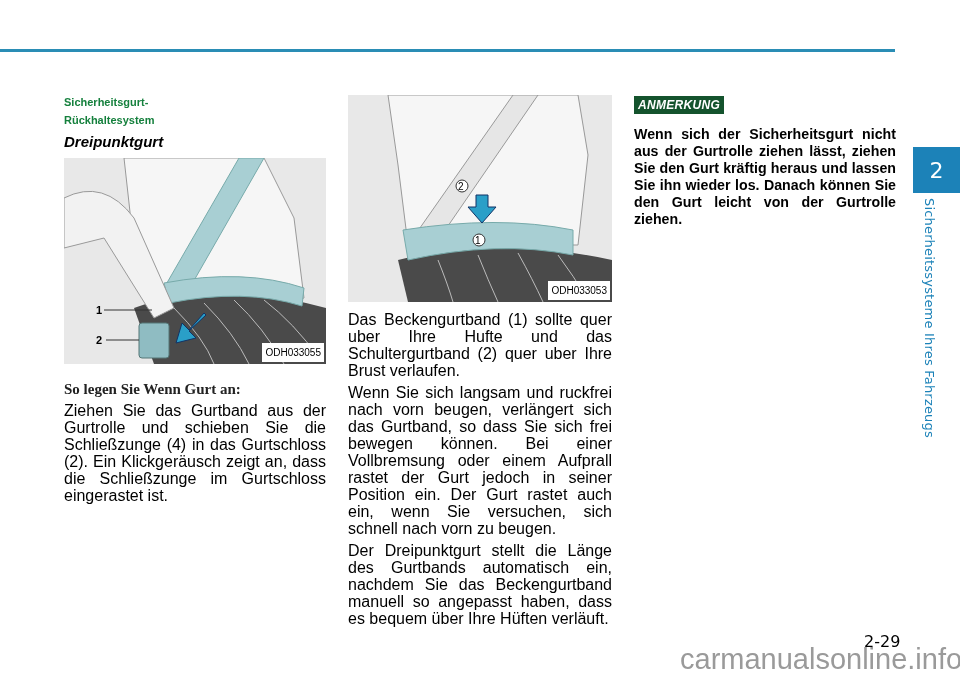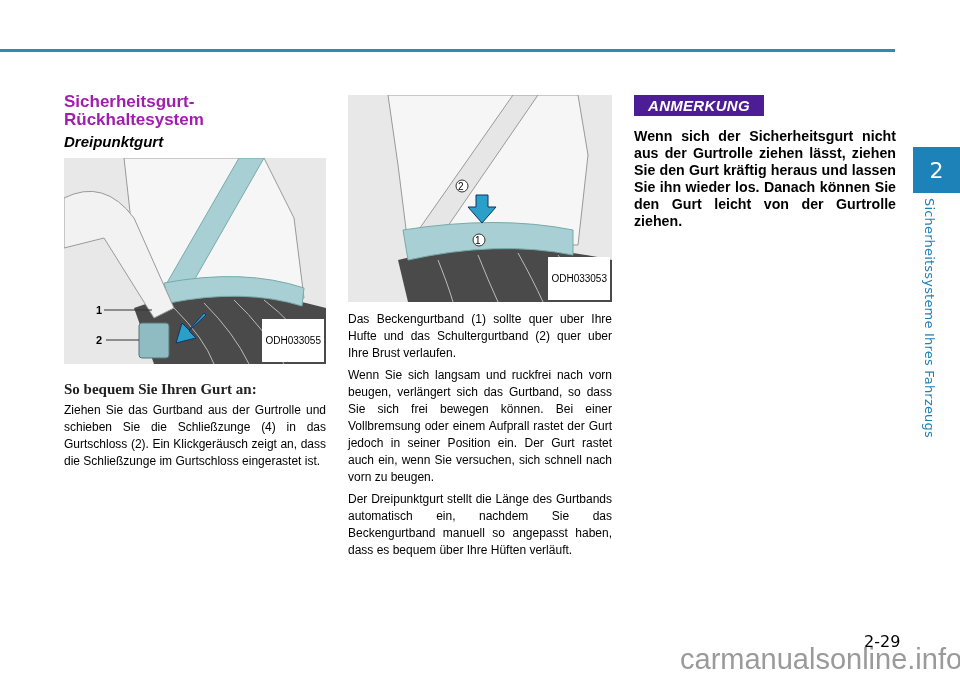--- a/index.html
+++ b/index.html
@@ -3,30 +3,30 @@
 <meta charset="utf-8">
 <style>
   html, body { margin:0; padding:0; }
   body { width:960px; height:676px; background:#ffffff; position:relative; overflow:hidden;
          font-family:"Liberation Sans", sans-serif; color:#000; }
   .topline { position:absolute; left:0; top:49px; width:895px; height:3px; background:#2a8db5; }
   .col { position:absolute; }
   .col1 { left:64px; top:93px; width:262px; }
   .col2 { left:348px; top:95px; width:264px; }
   .col3 { left:634px; top:95px; width:262px; }
-  .h-title { color:#a21caf; font-weight:bold; font-size:17px; line-height:18px; margin:0; }
+  .h-title { color:#15803d; font-weight:bold; font-size:11px; line-height:18px; margin:0; }
   .h-sub { font-weight:bold; font-style:italic; font-size:15px; margin:4px 0 8px 0; }
   .fig { position:relative; background:#e9e9e9; overflow:hidden; }
   .fig1 { width:262px; height:206px; }
   .fig2 { width:264px; height:207px; }
-  .fig-code { position:absolute; right:2px; bottom:2px; background:#fff; font-size:10px; padding:16px 3px; }
+  .fig-code { position:absolute; right:2px; bottom:2px; background:#fff; font-size:10px; padding:4px 3px; }
   .h-serif { font-family:"Liberation Serif", serif; font-weight:bold; font-size:15px; color:#222; margin:17px 0 4px 0; }
-  p.body { font-size:12px; line-height:17px; margin:0 0 5px 0; text-align:justify; }
-  .note-badge { display:inline-block; background:#4c1d95; color:#fff; font-weight:bold; font-style:italic;
-                font-size:15px; padding:2px 14px; letter-spacing:0.3px; }
+  p.body { font-size:16px; line-height:17px; margin:0 0 5px 0; text-align:justify; }
+  .note-badge { display:inline-block; background:#14532d; color:#fff; font-weight:bold; font-style:italic;
+                font-size:12px; padding:2px 4px; letter-spacing:0.3px; }
   p.note { font-weight:bold; font-size:14.2px; line-height:17px; margin:12px 0 4px 0; text-align:justify; }
   .tab { position:absolute; left:913px; top:147px; width:47px; height:46px; background:#1c82b8; color:#fff;
          font-size:22px; display:flex; align-items:center; justify-content:center; font-family:"DejaVu Sans", sans-serif; }
   .vtext { position:absolute; left:922px; top:198px; writing-mode:vertical-rl; color:#1c82b8; font-size:13px;
            font-family:"DejaVu Sans", sans-serif; letter-spacing:0.2px; }
   .pagenum { position:absolute; left:864px; top:632px; font-size:16px; font-family:"DejaVu Sans", sans-serif; }
   .watermark { position:absolute; left:680px; top:643px; font-size:29px; color:#9a9a9a; font-family:"Liberation Sans", sans-serif; }
 </style>
 </head>
 <body>
@@ -55,21 +55,21 @@
       <path d="M0 40 Q40 20 70 60 L110 150 L90 160 L40 80 L0 90 Z" fill="#f2f2f2" stroke="#999" stroke-width="1"></path>
       <rect x="75" y="165" width="30" height="35" rx="3" fill="#8fbcc2" stroke="#577" stroke-width="1"></rect>
       <path d="M140 155 L125 172 L118 165 L112 185 L132 180 L125 173 L142 157 Z" fill="#2a9fc8" stroke="#136" stroke-width="1"></path>
       <line x1="40" y1="152" x2="88" y2="152" stroke="#333" stroke-width="1"></line>
       <text x="32" y="156" font-size="11" font-family="Liberation Sans, sans-serif" font-weight="bold">1</text>
       <line x1="42" y1="182" x2="75" y2="182" stroke="#333" stroke-width="1"></line>
       <text x="32" y="186" font-size="11" font-family="Liberation Sans, sans-serif" font-weight="bold">2</text>
     </svg>
     <span class="fig-code">ODH033055</span>
   </div>
-  <div class="h-serif">So bequem Sie Ihren Gurt an:</div>
+  <div class="h-serif">So legen Sie Wenn Gurt an:</div>
   <p class="body">Ziehen Sie das Gurtband aus der Gurtrolle und schieben Sie die Schließzunge (4) in das Gurtschloss (2). Ein Klickgeräusch zeigt an, dass die Schließzunge im Gurtschloss eingerastet ist.</p>
 </div>
 
 <div class="col col2">
   <div class="fig fig2">
     <svg width="264" height="207" viewBox="0 0 264 207">
       <rect width="264" height="207" fill="#e8e8e8"></rect>
       <path d="M40 0 L230 0 L240 60 L230 150 L60 150 L50 70 Z" fill="#f6f6f6" stroke="#999" stroke-width="1"></path>
       <path d="M50 165 Q150 140 264 165 L264 207 L60 207 Z" fill="#4a4a4a"></path>
       <g stroke="#bbb" stroke-width="1" fill="none">

